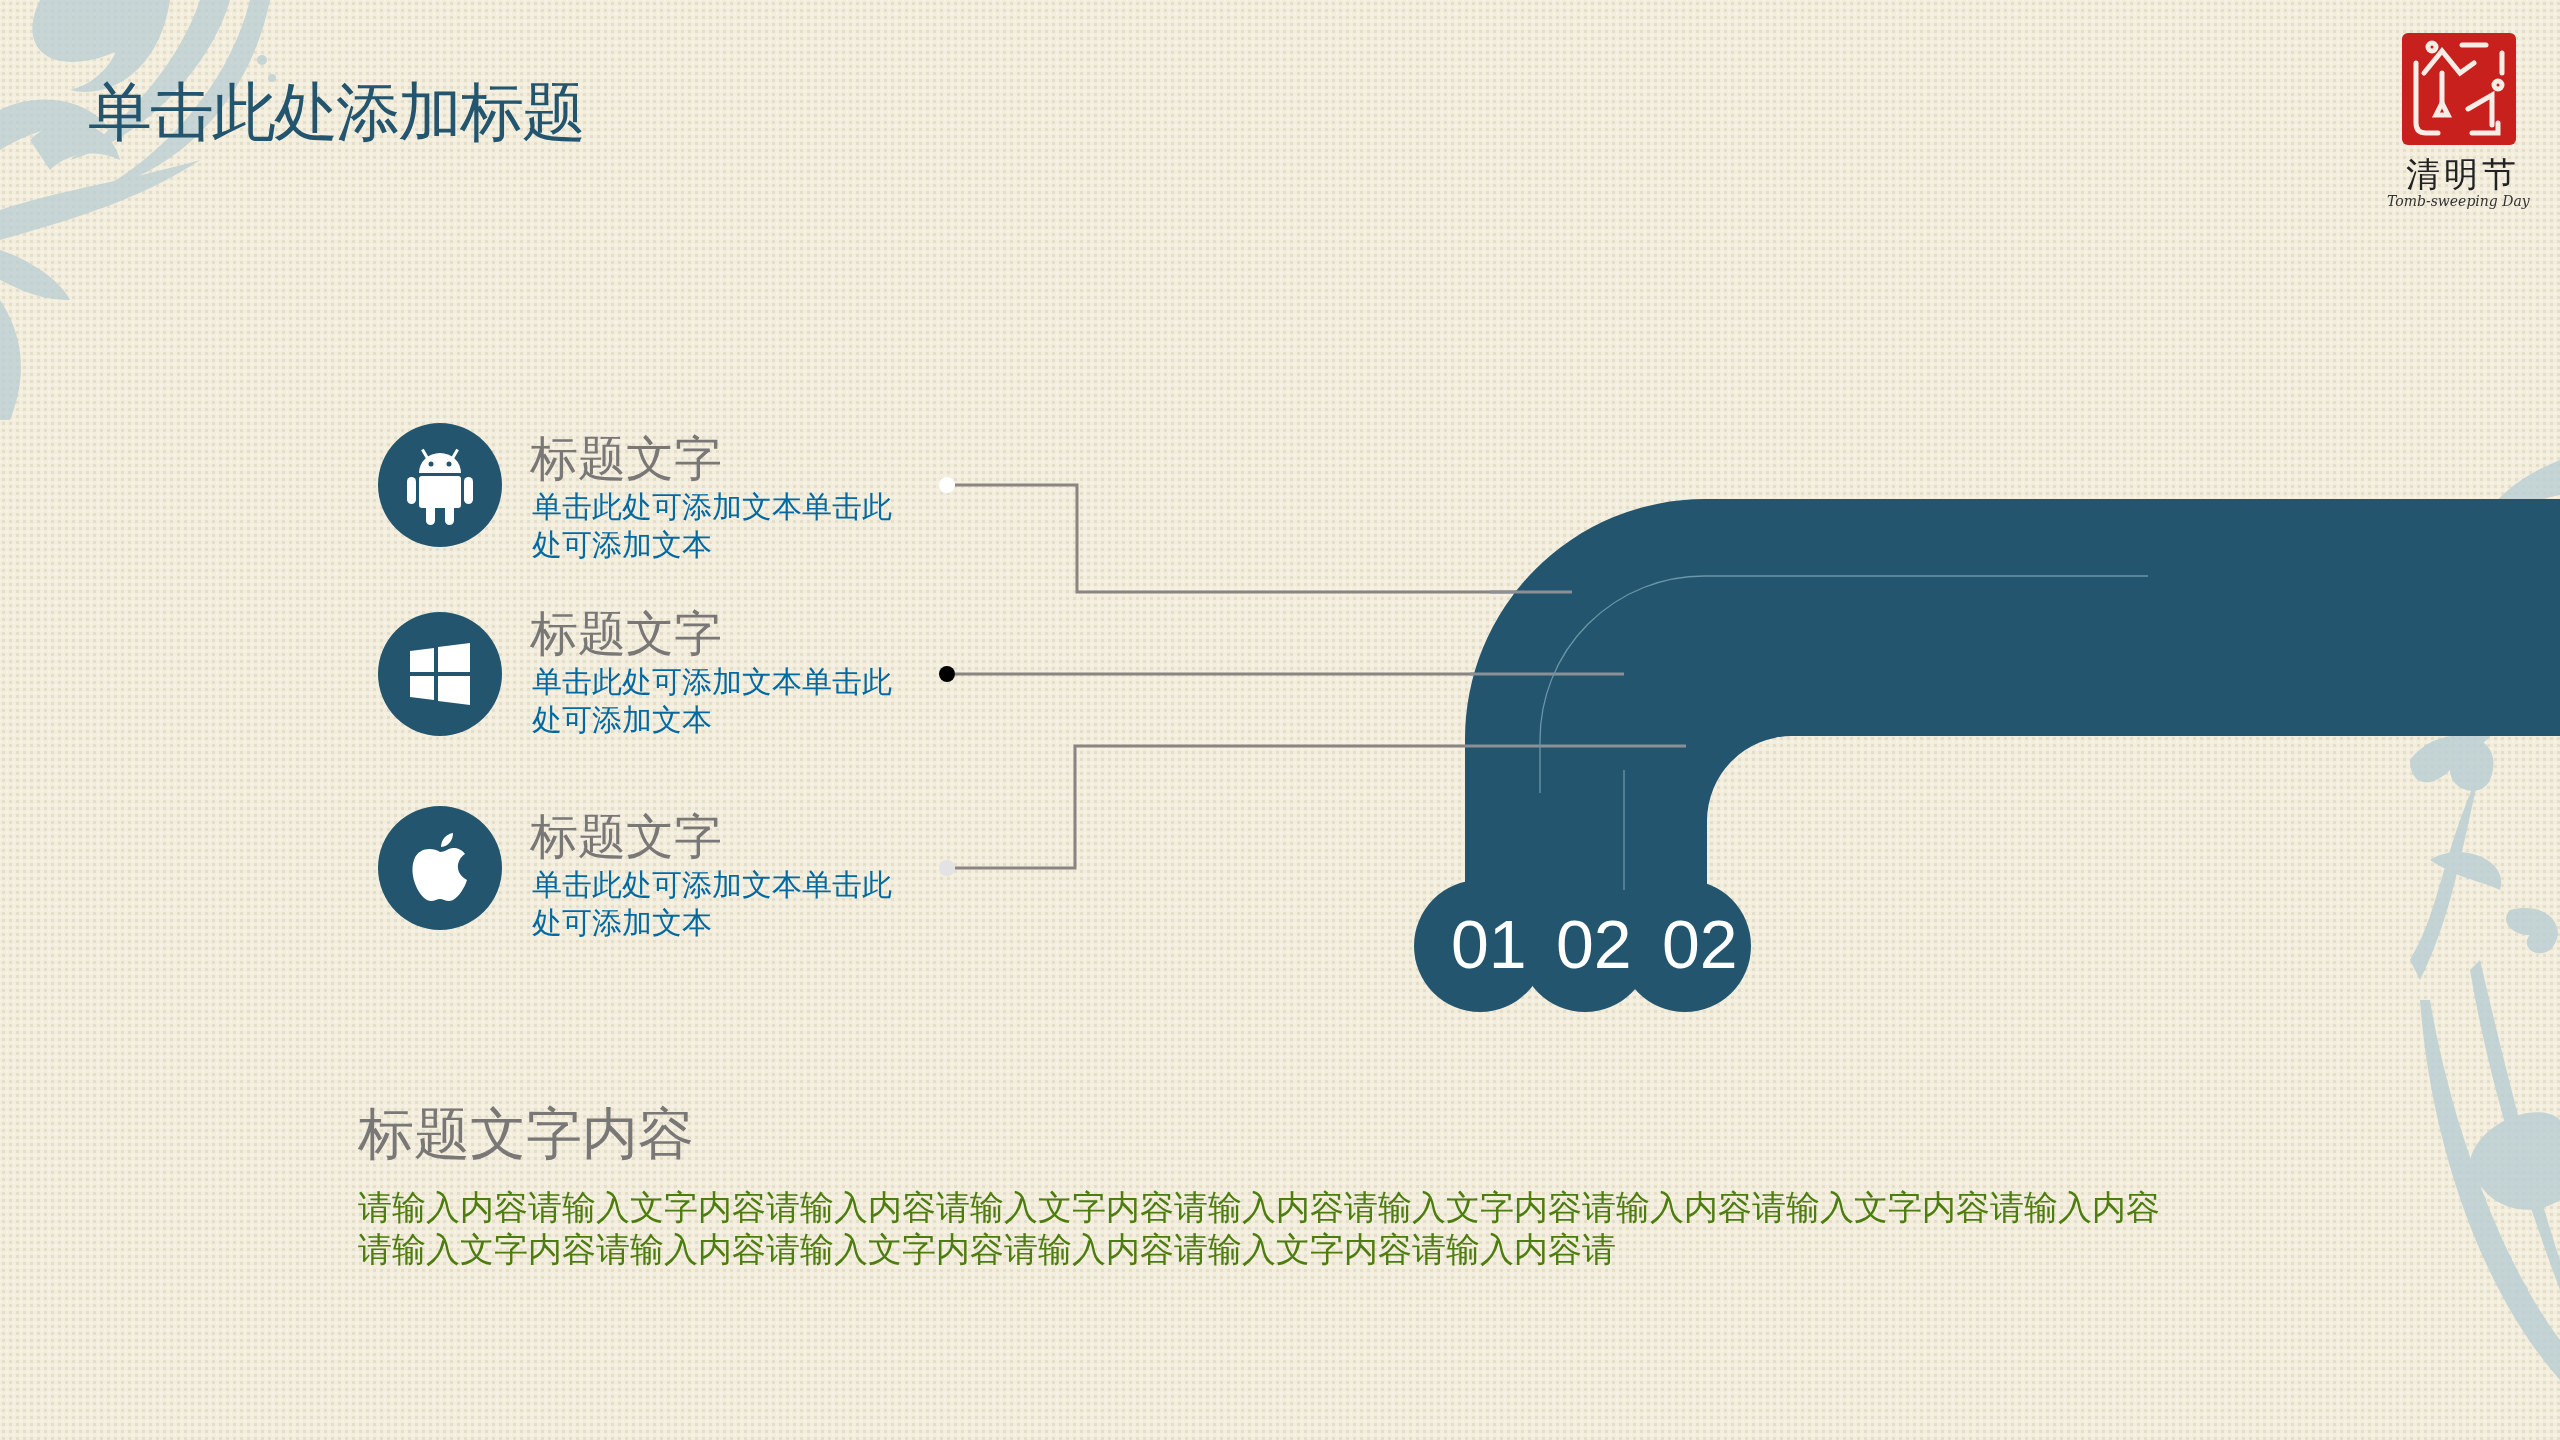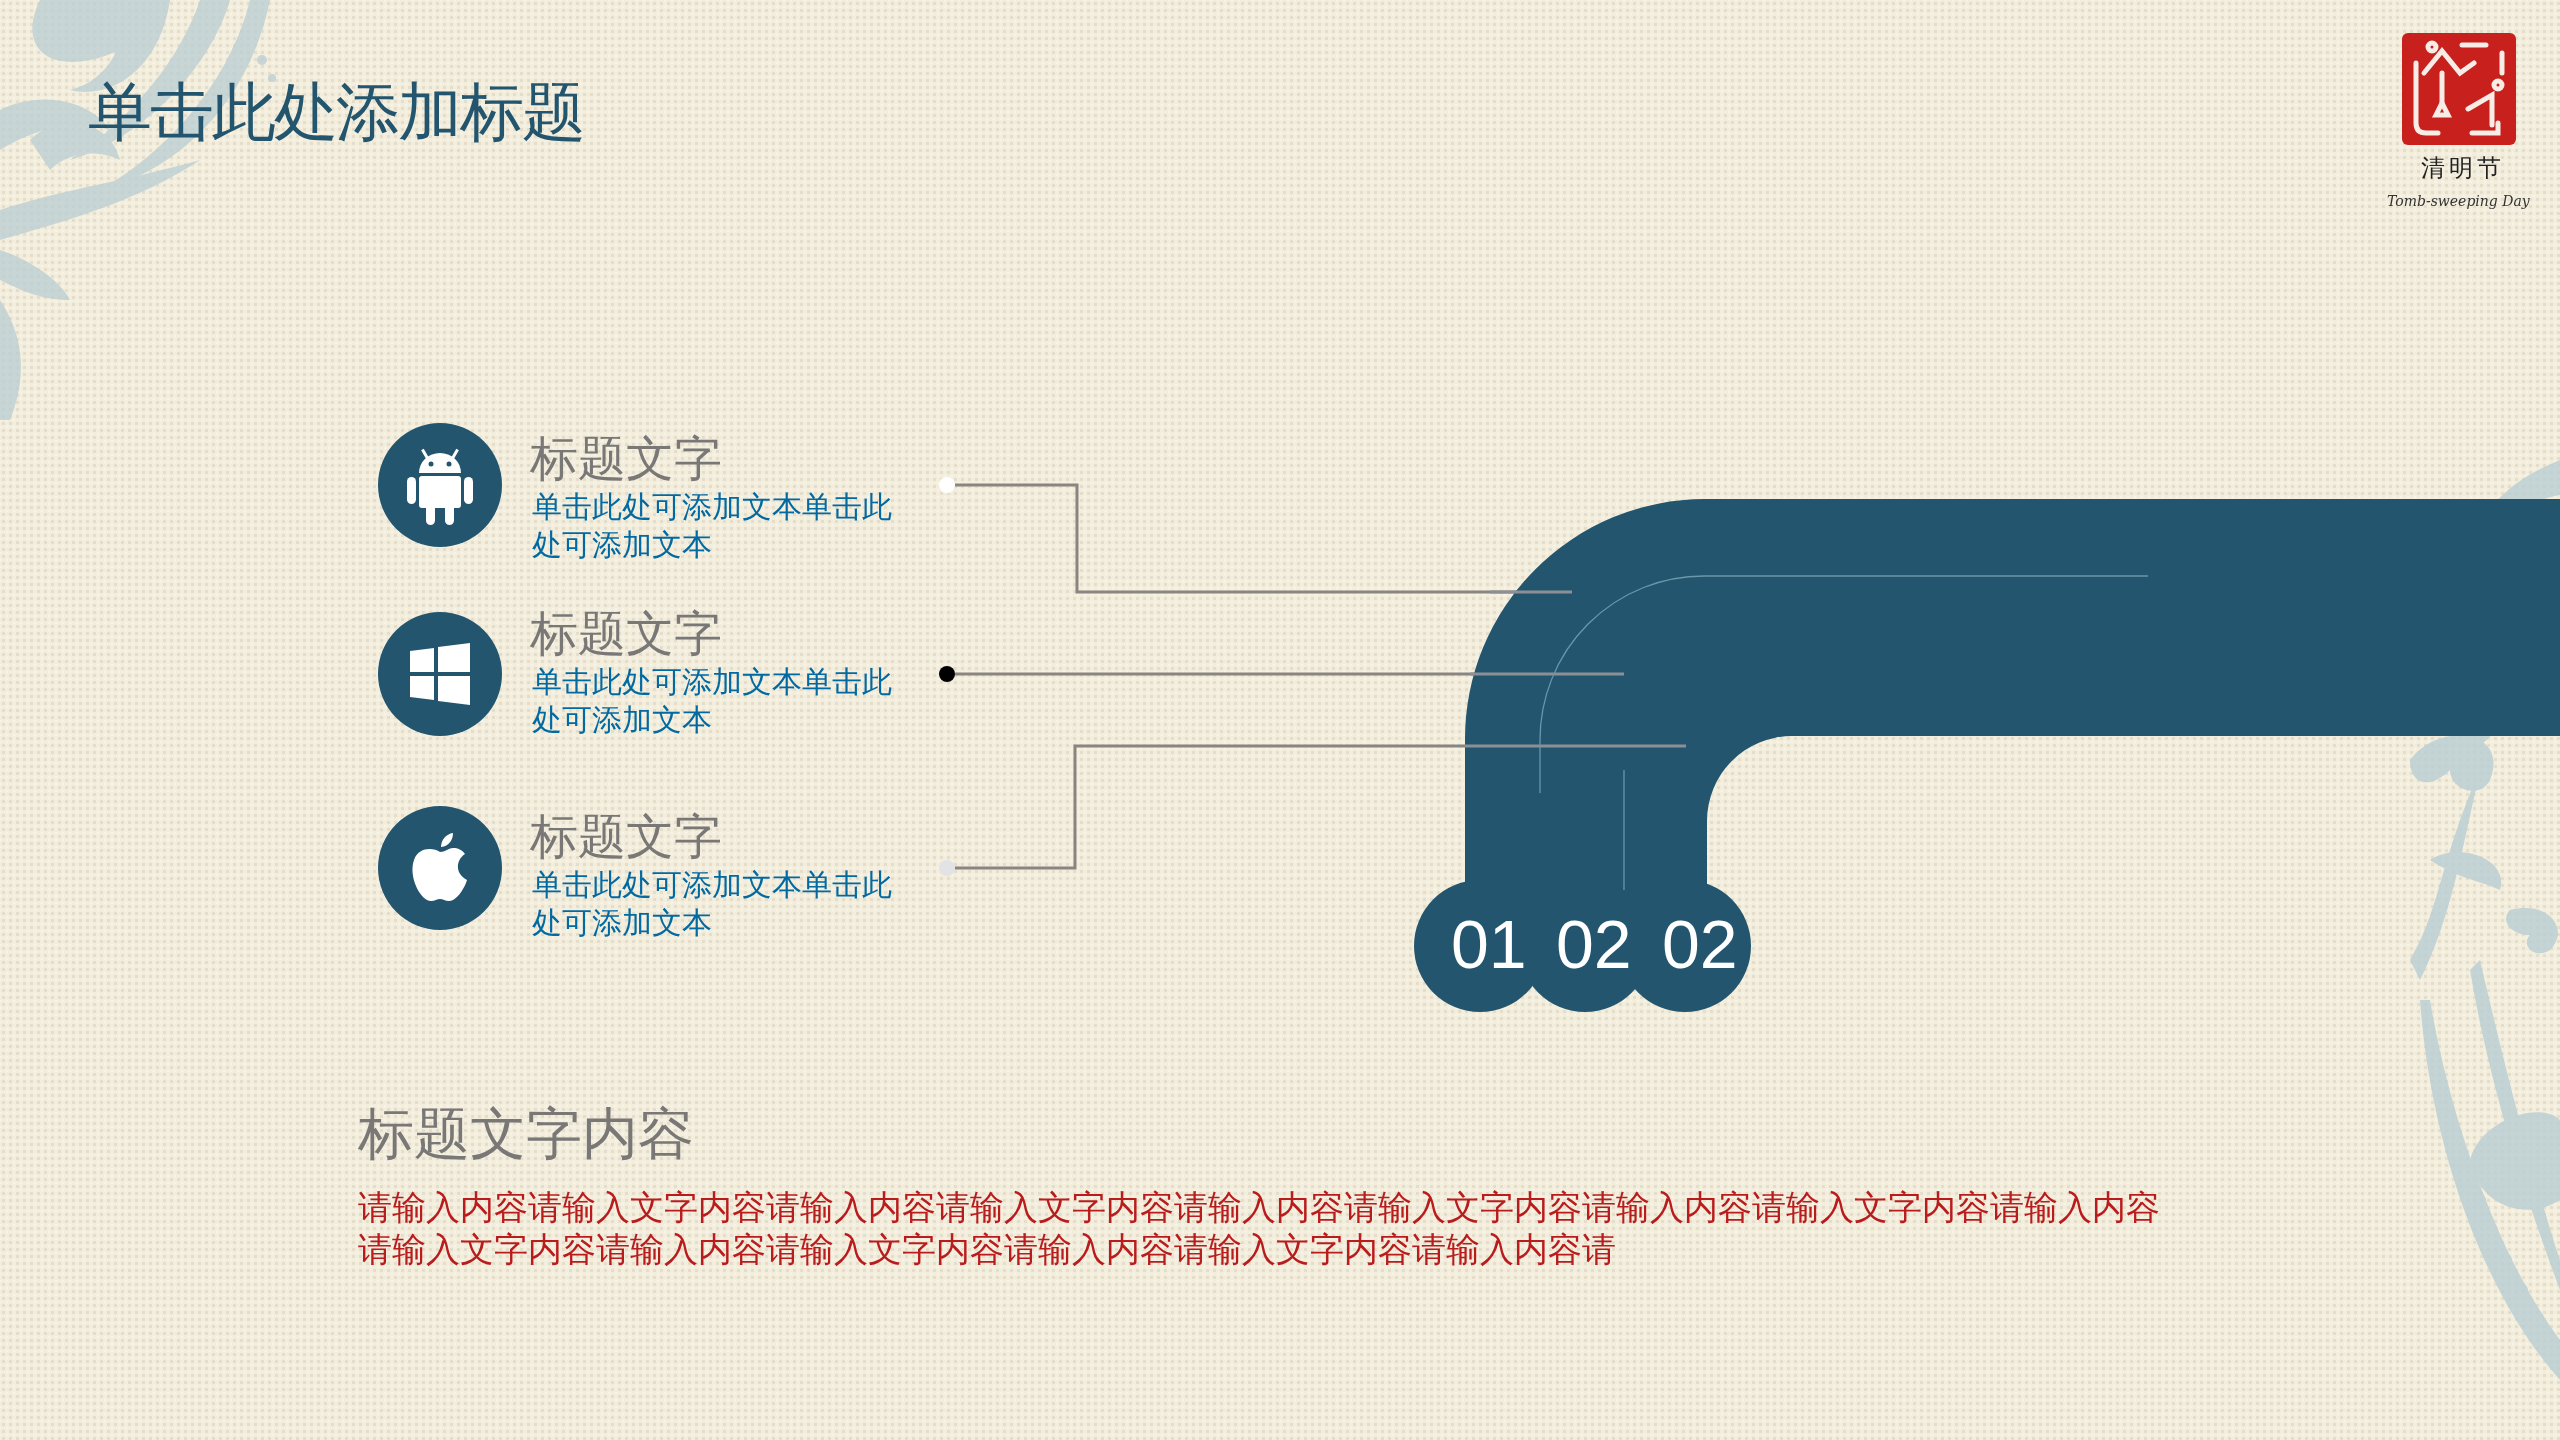--- a/index.html
+++ b/index.html
@@ -18,33 +18,33 @@
   .page-title {
     left:88px; top:62px; font-size:64px; line-height:100px; color:#23566e;
     letter-spacing:-2px; white-space:nowrap;
   }
   .logo { left:2395px; top:28px; width:140px; }
   .seal {
     position:absolute; left:7px; top:5px; width:114px; height:112px;
     background:#c8201d; border-radius:6px;
   }
   .logo-cn { position:absolute; left:8px; top:124px; width:120px; text-align:center;
-    font-family:"DejaVu Serif", serif; font-size:24px; color:#222; letter-spacing:4px; }
+    font-family:"DejaVu Serif", serif; font-size:34px; color:#222; letter-spacing:4px; }
   .logo-en { position:absolute; left:-8px; top:165px; width:150px; text-align:left;
     font-family:"DejaVu Serif", serif; font-size:14px; font-style:italic; color:#333; }
   .icon-circle {
     position:absolute; width:124px; height:124px; border-radius:50%;
     background:#23566e; display:flex; align-items:center; justify-content:center;
   }
   .item-title { position:absolute; font-size:48px; color:#7a7877; line-height:56px; white-space:nowrap; }
   .item-desc { position:absolute; font-size:30px; color:#0369a1; line-height:38px; width:380px; }
   .dot { position:absolute; width:16px; height:16px; border-radius:50%; }
   .num { position:absolute; font-size:68px; color:#ffffff; font-family:"Liberation Sans", sans-serif; line-height:60px; }
   .section-heading { left:358px; top:1100px; font-size:56px; color:#7a7877; line-height:68px; white-space:nowrap; }
-  .section-body { left:358px; top:1186px; width:1830px; font-size:34px; color:#b91c1c; line-height:42px; }
+  .section-body { left:358px; top:1186px; width:1830px; font-size:34px; color:#4d7c0f; line-height:42px; }
 </style>
 </head>
 <body>
 
 <svg class="ornament" style="left:0;top:0" width="420" height="460" viewBox="0 0 420 460">
   <g fill="#b9cdd3" opacity="0.75">
     <path d="M40 0 C20 40 40 70 90 60 C140 50 150 20 130 0 Z"></path>
     <path d="M120 0 C130 40 110 80 70 90 C110 100 160 70 170 0 Z"></path>
     <path d="M0 110 C40 90 90 100 110 130 C80 120 40 125 0 150 Z"></path>
     <path d="M30 140 C60 110 110 120 120 160 C100 150 70 150 50 170 Z"></path>

